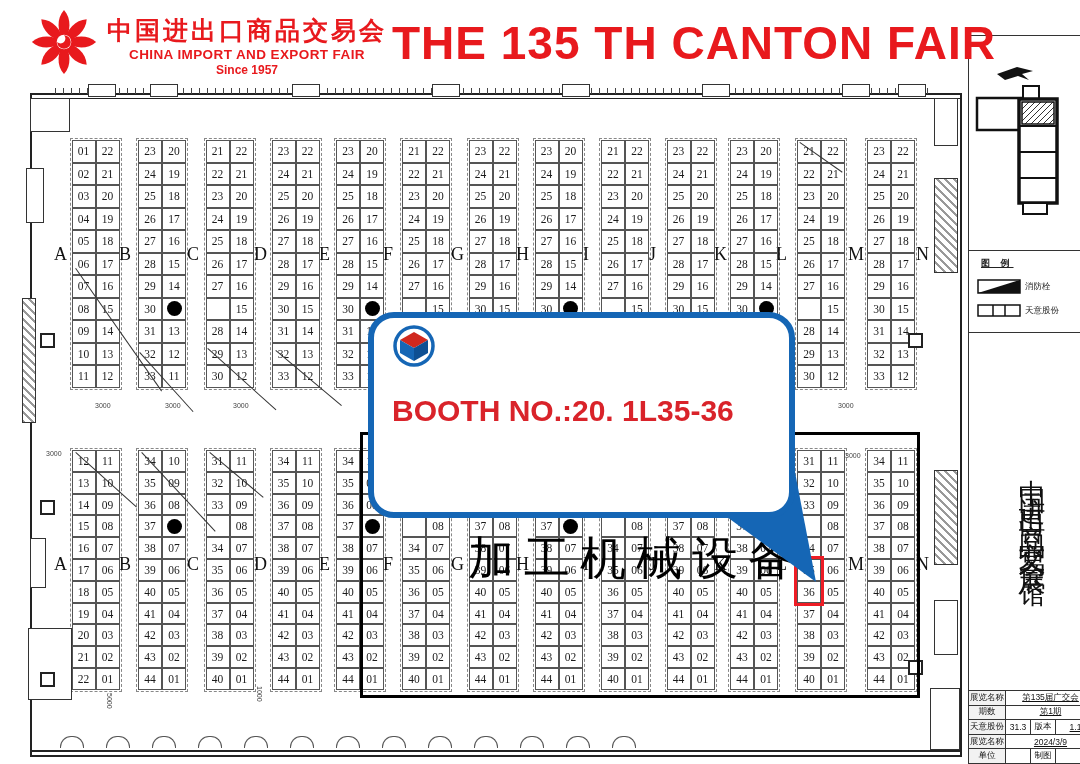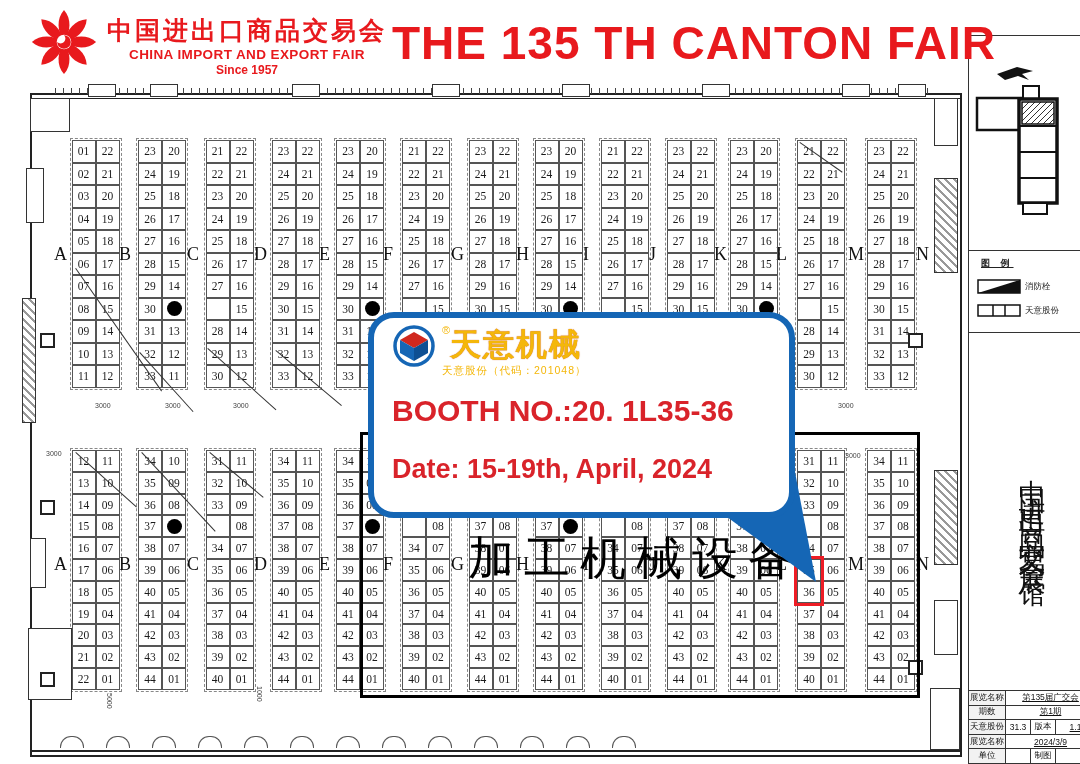--- a/index.html
+++ b/index.html
@@ -804,29 +804,22 @@
   </svg>
 
   <div class="callout">
     <div class="brand-row">
       <svg width="44" height="44" viewBox="0 0 44 44">
         <circle cx="22" cy="22" r="19" fill="#fff" stroke="var(--accent_blue,#1566b5)" stroke-width="3.5"></circle>
         <polygon points="22,8 36,16 22,24 8,16" fill="#d0281e"></polygon>
         <polygon points="8,16 22,24 22,37 8,29" fill="var(--accent_blue,#1566b5)"></polygon>
         <polygon points="36,16 22,24 22,37 36,29" fill="#0d4f93"></polygon>
       </svg>
-      <div class="brand-texts">
-        <div>
-          <span class="reg">®</span><span class="brand">天意机械</span>
-        </div>
-        <div class="brand-sub">天意股份（代码：201048）</div>
-      </div>
     </div>
     <div class="booth-line">BOOTH NO.:20. 1L35-36</div>
-    <div class="date-line">Date: 15-19th, April, 2024</div>
   </div>
 
   <div class="sb-box sb-map">
     <svg width="104" height="200" viewBox="0 0 104 200">
       <defs>
         <pattern id="hch" width="6" height="6" patternUnits="userSpaceOnUse">
           <path d="M0,6 L6,0" stroke="#333" stroke-width="1"></path>
         </pattern>
       </defs>
       <path d="M28,38 l20,-7 l16,4 l-11,3 l7,6 l-11,-4 l-13,4 z" fill="#111"></path>

